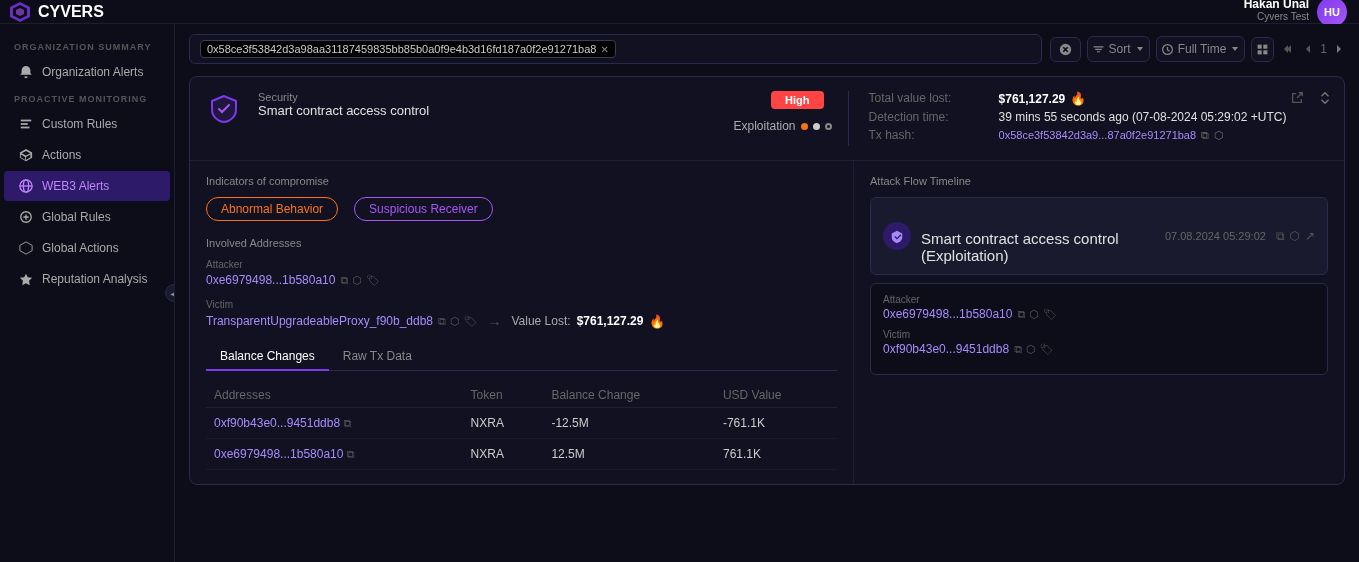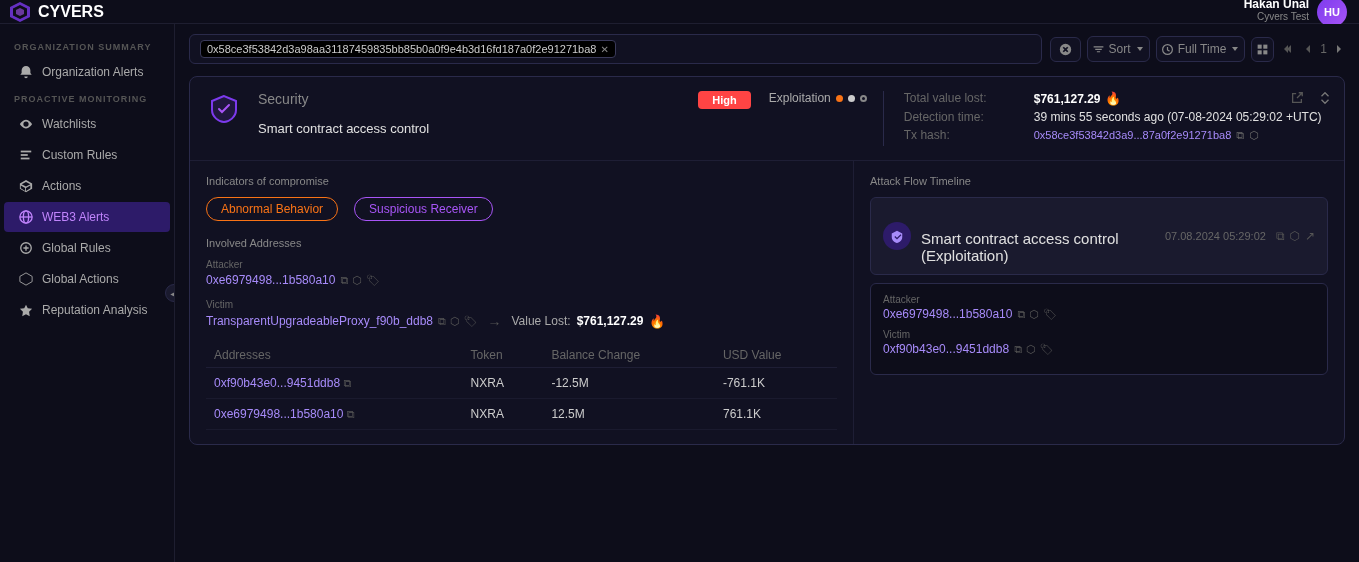--- a/index.html
+++ b/index.html
@@ -192,23 +192,23 @@
       height: 36px;
       display: flex;
       align-items: center;
       justify-content: center;
       color: #7c3aed;
       font-size: 22px;
       flex-shrink: 0;
     }
     .alert-type-info { flex: 1; }
     .alert-category {
-      font-size: 14px;
+      font-size: 11px;
       color: #888;
-      margin-bottom: 14px;
+      margin-bottom: 0;
     }
     .alert-title {
       font-size: 13px;
       color: #e0e0e0;
       font-weight: 500;
     }
     .severity-badge {
       background: #ff4444;
       color: #fff;
       font-size: 11px;
@@ -438,28 +438,20 @@
             <path d="M8 1a5 5 0 0 0-5 5v3l-1.5 2h13L13 9V6a5 5 0 0 0-5-5zm0 14a2 2 0 0 0 2-2H6a2 2 0 0 0 2 2z"></path>
           </svg>
       </div>
       <span>Organization Alerts</span>
     </div>
 
     <div class="sidebar-section-label">PROACTIVE MONITORING</div>
     <div class="sidebar-item">
       <div class="sidebar-icon">
         <svg width="14" height="14" viewBox="0 0 16 16" fill="currentColor">
-            <path d="M8 3C4 3 1 8 1 8s3 5 7 5 7-5 7-5-3-5-7-5zm0 8a3 3 0 1 1 0-6 3 3 0 0 1 0 6z"></path>
-          </svg>
-      </div>
-      <span>Watchlists</span>
-    </div>
-    <div class="sidebar-item">
-      <div class="sidebar-icon">
-        <svg width="14" height="14" viewBox="0 0 16 16" fill="currentColor">
             <rect x="2" y="3" width="12" height="2"></rect>
             <rect x="2" y="7" width="8" height="2"></rect>
             <rect x="2" y="11" width="10" height="2"></rect>
           </svg>
       </div>
       <span>Custom Rules</span>
     </div>
     <div class="sidebar-item">
       <div class="sidebar-icon">
         <svg width="14" height="14" viewBox="0 0 16 16" fill="currentColor">
@@ -573,21 +565,21 @@
         <div class="alert-shield">
           <svg width="32" height="32" viewBox="0 0 32 32" fill="none">
             <path d="M16 3L4 8v9c0 7 7 12 12 12s12-5 12-12V8L16 3z" stroke="#7c3aed" stroke-width="2" fill="rgba(124,58,237,0.15)"></path>
             <path d="M11 16l3 3 7-7" stroke="#a855f7" stroke-width="2" stroke-linecap="round"></path>
           </svg>
         </div>
         <div class="alert-type-info">
           <div class="alert-category">Security</div>
           <div class="alert-title">Smart contract access control</div>
         </div>
-        <div style="display:flex;align-items:flex-start;gap:10px;flex-shrink:0;">
+        <div style="display:flex;align-items:flex-end;gap:10px;flex-shrink:0;flex-direction:column;">
           <span class="severity-badge">High</span>
           <div class="exploitation-label">
             <span>Exploitation</span>
             <span class="dot dot-orange"></span>
             <span class="dot dot-white"></span>
             <span class="dot dot-outline"></span>
           </div>
         </div>
         <div class="alert-meta">
           <div class="meta-row">
@@ -661,20 +653,24 @@
                 <div class="value-lost">
                   <span>Value Lost:</span>
                   <span class="value-amount">$761,127.29</span>
                   <span class="fire-icon">🔥</span>
                 </div>
               </div>
             </div>
           </div>
 
           <div style="margin-top:14px;">
+            <div class="tabs-bar">
+              <div class="tab active">Balance Changes</div>
+              <div class="tab">Raw Tx Data</div>
+            </div>
             <table class="data-table">
               <thead>
                 <tr>
                   <th>Addresses</th>
                   <th>Token</th>
                   <th>Balance Change</th>
                   <th>USD Value</th>
                 </tr>
               </thead>
               <tbody id="balance-table-body">

